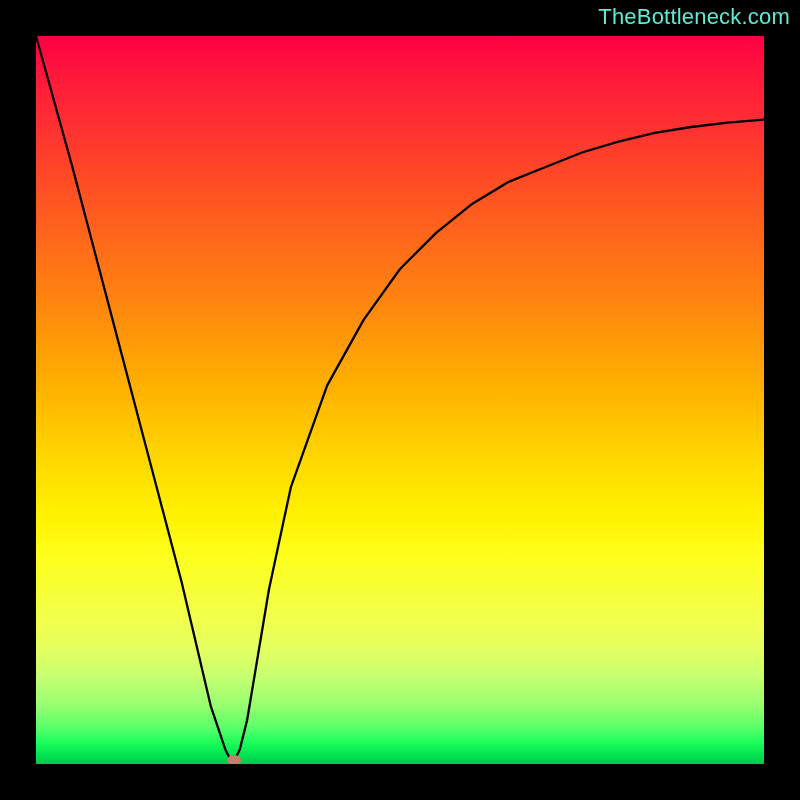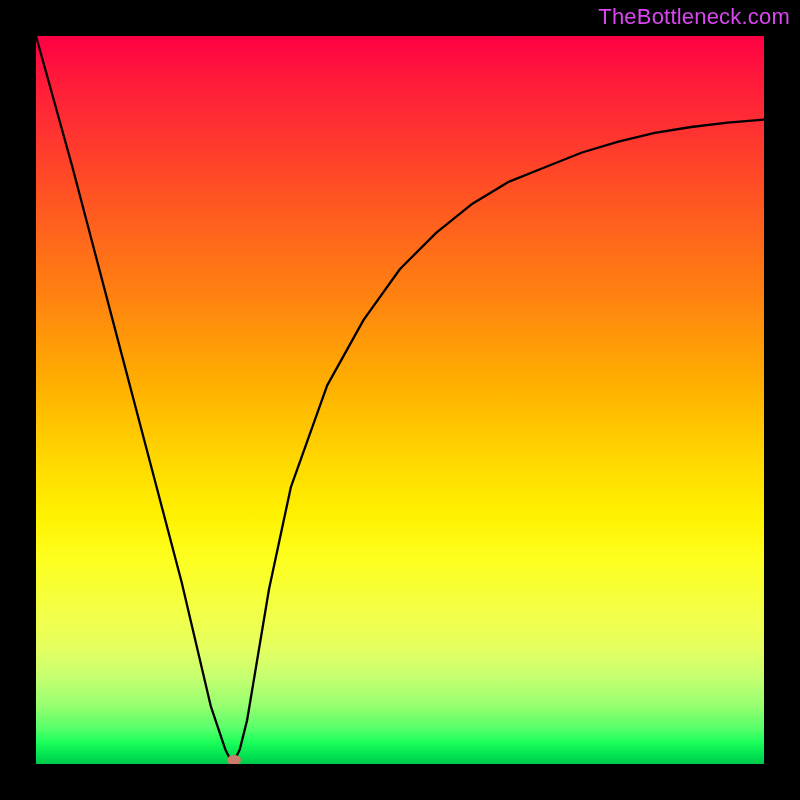--- a/index.html
+++ b/index.html
@@ -45,21 +45,21 @@
       #5aff6a 95%,
       #1cff5a 97%,
       #00e050 99%,
       #00c848 100%
     );
   }
   .watermark {
     position: absolute;
     top: 4px;
     right: 10px;
-    color: #d946ef;
+    color: #5eead4;
     font-size: 22px;
     font-weight: 500;
     font-family: Arial, sans-serif;
     letter-spacing: 0.2px;
     z-index: 10;
   }
   svg.curve {
     position: absolute;
     left: 0;
     top: 0;

